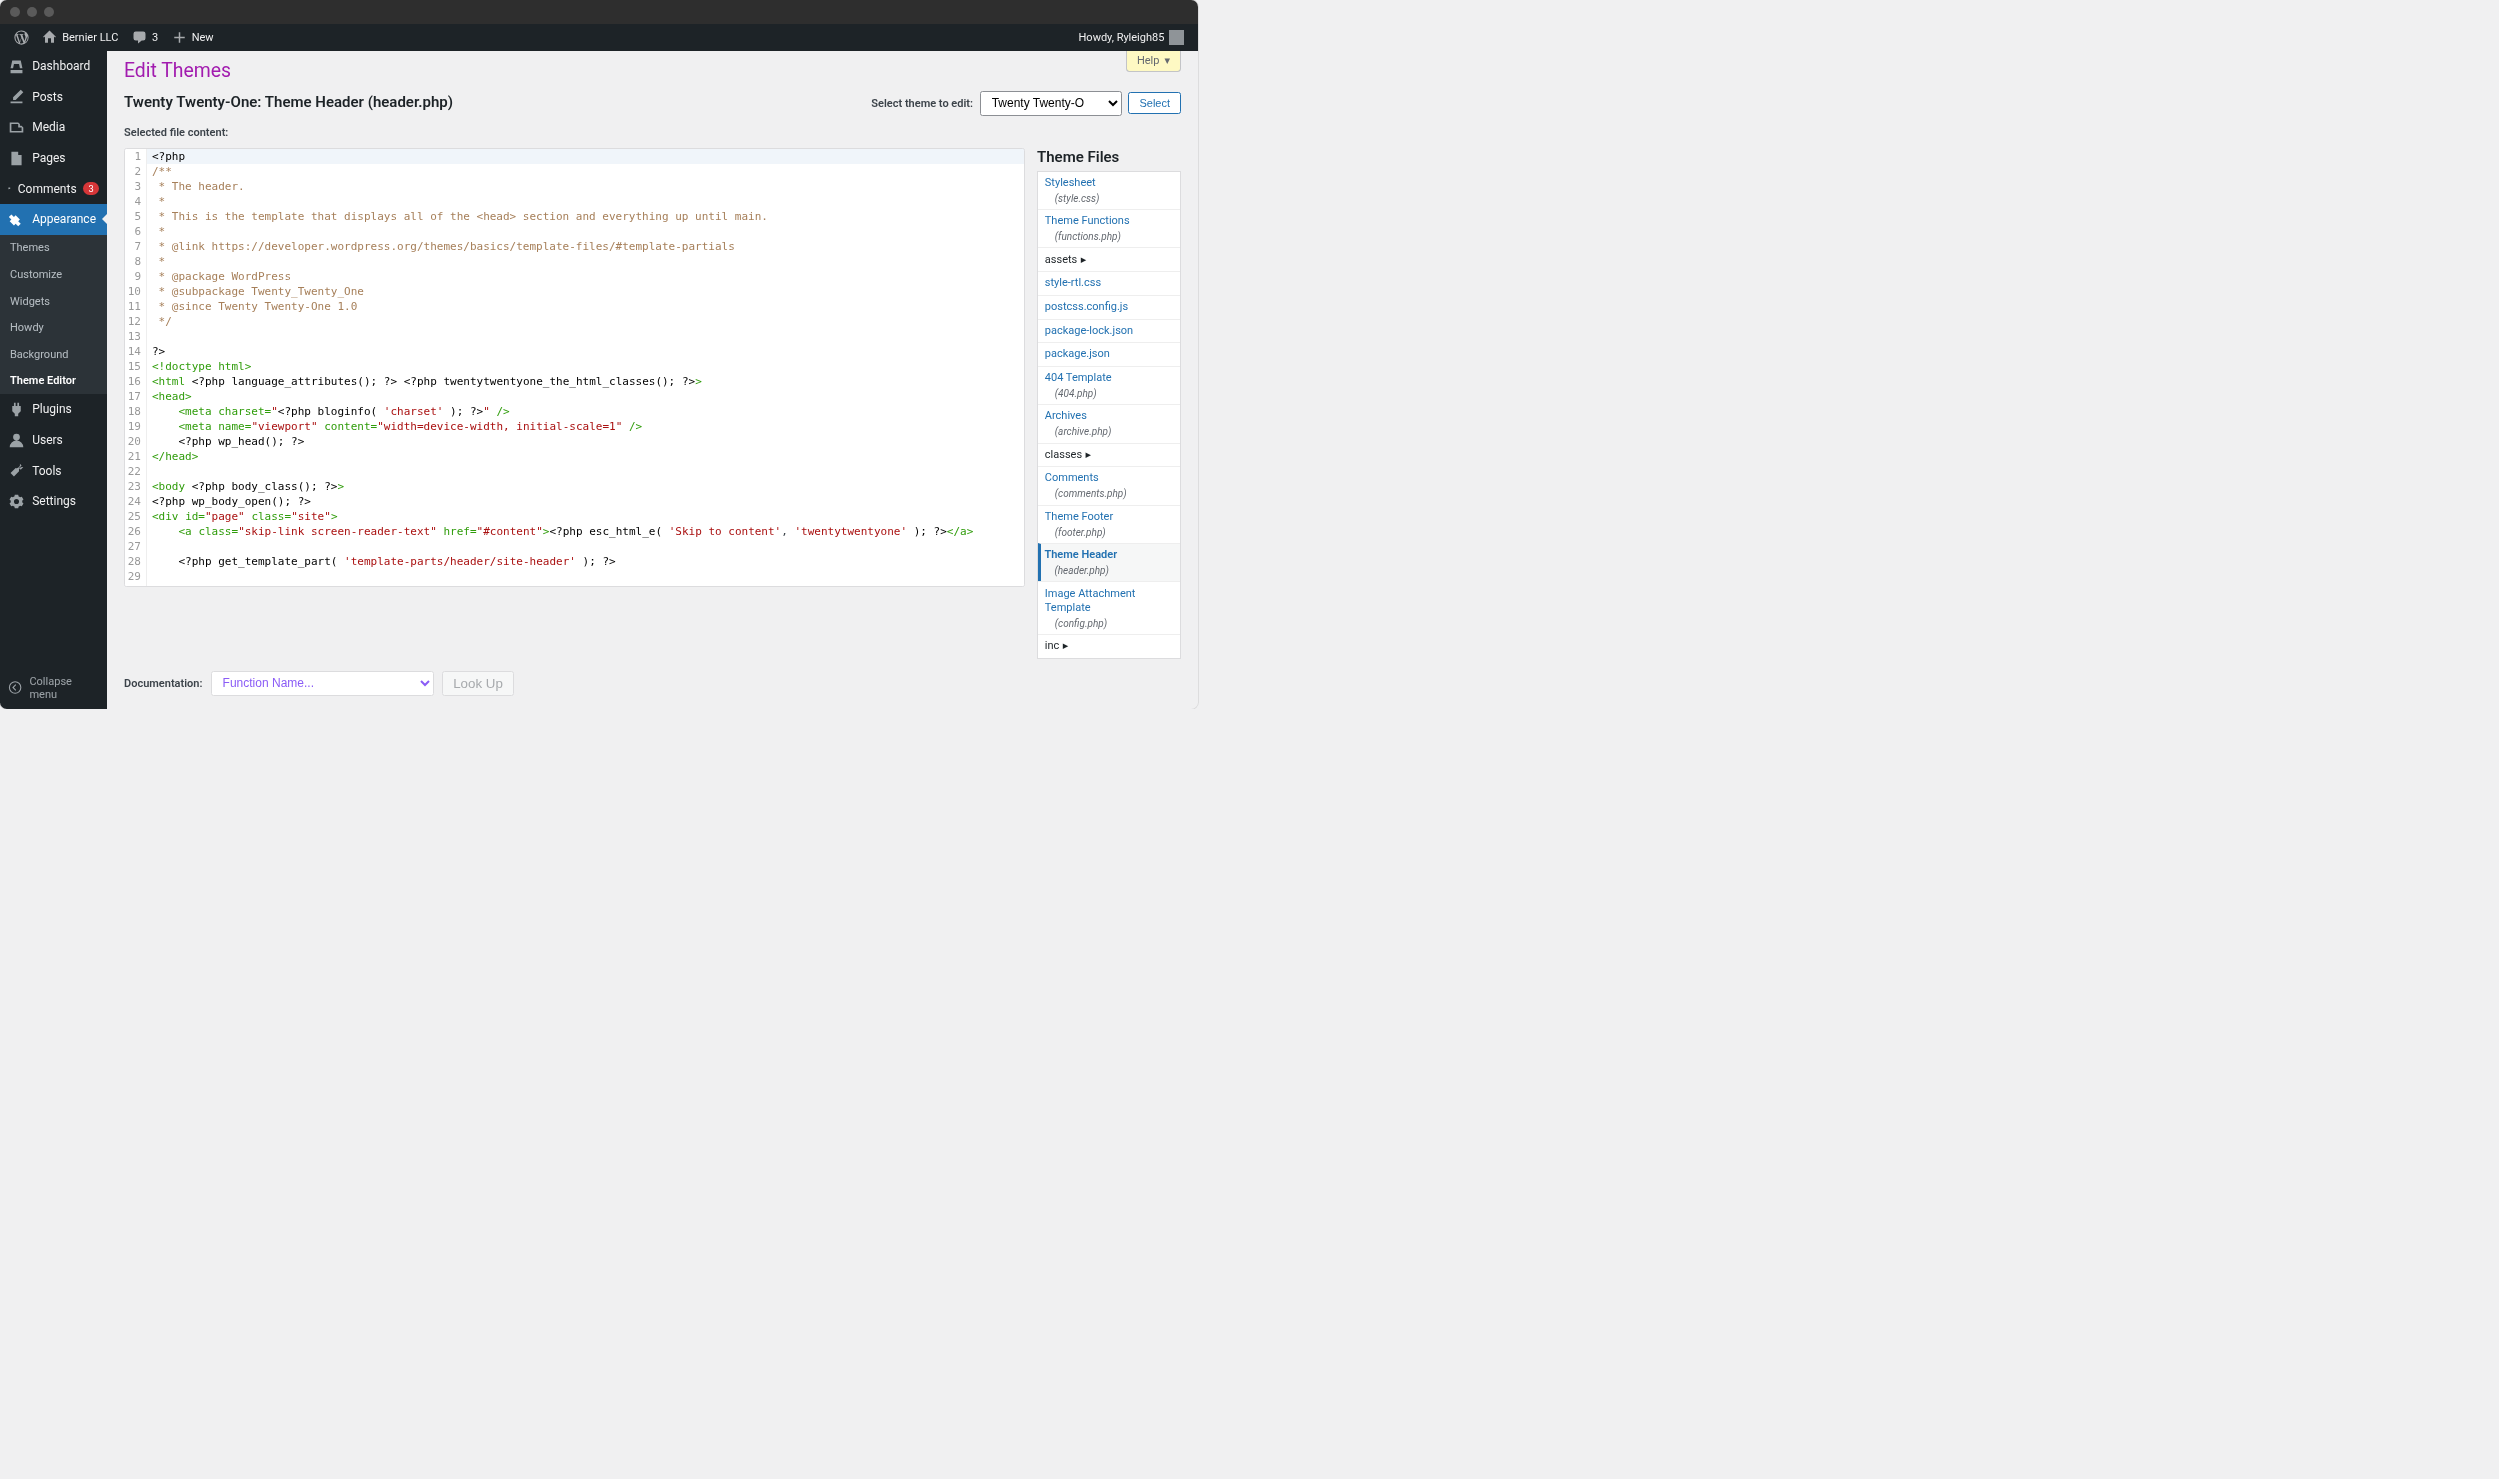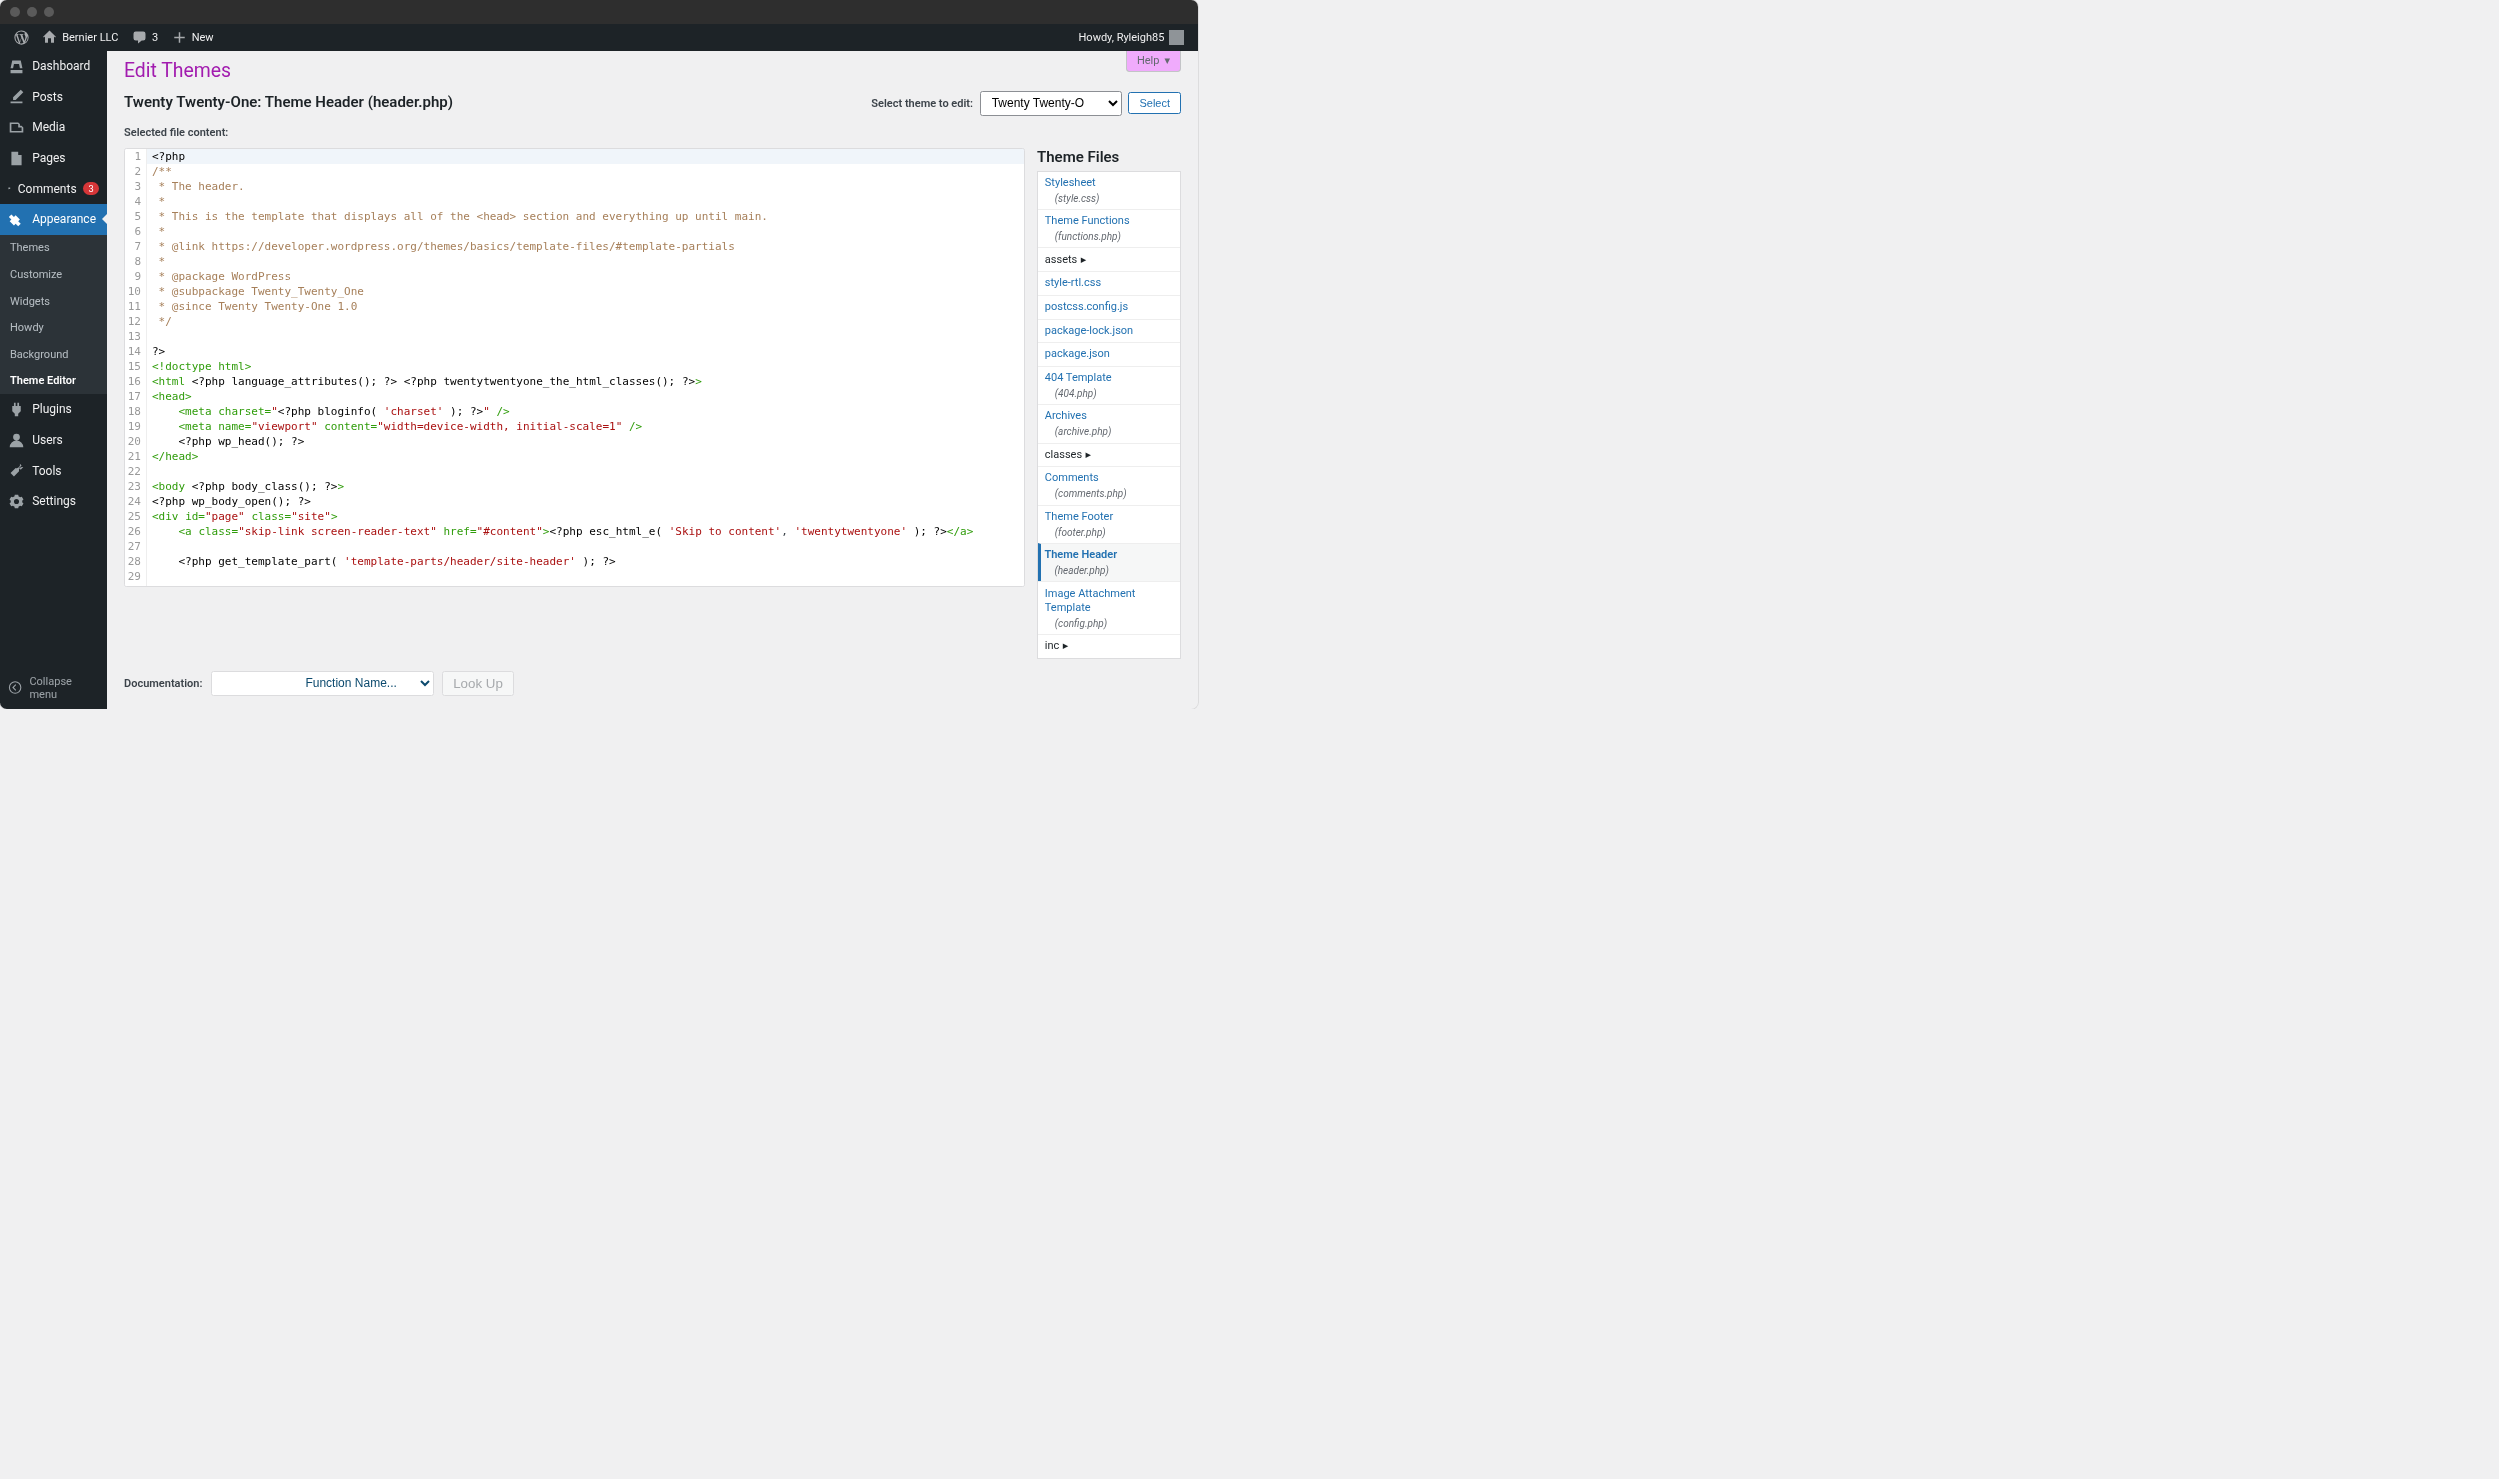--- a/index.html
+++ b/index.html
@@ -19,21 +19,21 @@
 .menu-item.current { background: #2271b1; color: #fff; }
 .menu-item.current svg { fill: #fff; }
 .menu-item.current::after { content: ""; position: absolute; right: -0.8px; top: 50%; transform: translateY(-50%); border: 6.8px solid transparent; border-right-color: #f0f0f1; }
 .menu-sub { background: #2c3338; }
 .menu-sub .sub-item { padding: 6.8px 10px; color: rgba(240,246,252,.7); cursor: pointer; font-size: 11px; }
 .menu-sub .sub-item.active { color: #fff; font-weight: 600; }
 .badge { background: #d63638; color: #fff; border-radius: 8.4px; padding: 0.8px 5px; font-size: 9.3px; }
 .collapse { margin-top: auto; display: flex; align-items: center; gap: 6.8px; padding: 8.4px; color: rgba(240,246,252,.6); cursor: pointer; font-size: 11px; }
 .collapse svg { width: 15px; height: 15px; fill: rgba(240,246,252,.6); }
 .content { flex: 1; padding: 0 17px 17px 17px; overflow: auto; position: relative; }
-.help-tab { position: absolute; right: 17px; top: 0; background: #f0abfc; border: 0.8px solid #c3c4c7; border-top: none; border-radius: 0 0 3.4px 3.4px; padding: 3.4px 10px; color: #646970; font-size: 11px; }
+.help-tab { position: absolute; right: 17px; top: 0; background: #fef9c3; border: 0.8px solid #c3c4c7; border-top: none; border-radius: 0 0 3.4px 3.4px; padding: 3.4px 10px; color: #646970; font-size: 11px; }
 .help-tab .tri { margin-left: 5px; }
 h1.page-title { font-size: 19.4px; font-weight: 400; padding: 7.6px 0 3.4px; color: #a21caf; }
 h2.theme-title { font-size: 15px; font-weight: 600; margin: 8.4px 0 10px; color: #1d2327; }
 .top-row { display: flex; align-items: center; }
 .theme-select-wrap { margin-left: auto; display: flex; align-items: center; gap: 6.8px; }
 .theme-select-wrap label { font-weight: 600; font-size: 11px; }
 select.theme-select { padding: 3.4px 20px 3.4px 6.8px; border: 0.8px solid #8c8f94; border-radius: 2.5px; background: #fff; font-size: 12px; height: 25px; min-width: 118px; }
 button.select-btn { background: #fff; border: 0.8px solid #2271b1; color: #2271b1; padding: 4.2px 10px; border-radius: 2.5px; font-size: 11px; cursor: pointer; }
 .subhead { font-weight: 600; font-size: 11px; margin: 5px 0 8.4px; }
 .editor-wrap { display: flex; gap: 12px; }
@@ -54,21 +54,21 @@
 ul.file-list li { padding: 4.2px 6.8px; font-size: 11px; border-top:0.8px solid #eee; cursor:pointer; line-height:1.3; }
 ul.file-list li:first-child { border-top:none; }
 ul.file-list li .fname { color: #2271b1; }
 ul.file-list li .fsub { color: #646970; font-style: italic; display:block; margin-top:1.7px; padding-left:10px; font-size:10px; }
 ul.file-list li.folder .fname { color: #1d2327; }
 ul.file-list li.active { border-left: 3.4px solid #2271b1; padding-left: 3.4px; background:#f6f7f7; }
 ul.file-list li.active .fname { font-weight:600; }
 .tri-r::after { content: "▸"; margin-left: 3.4px; }
 .bottom-bar { margin-top: 12px; display:flex; align-items:center; gap: 8.4px; }
 .bottom-bar label { font-weight:600; }
-select.doc-select { padding: 3.4px 20px 3.4px 6.8px; border: 0.8px solid #dcdcde; border-radius: 2.5px; background: #fff; font-size: 12px; height: 25px; width: 223px; color:#0c4a6e;text-align:right; }
+select.doc-select { padding: 3.4px 20px 3.4px 6.8px; border: 0.8px solid #dcdcde; border-radius: 2.5px; background: #fff; font-size: 12px; height: 25px; width: 223px; color:#8b5cf6; }
 button.lookup { background: #f6f7f7; border: 0.8px solid #dcdcde; color: #a7aaad; padding: 4.2px 10px; border-radius: 2.5px; cursor: default; }
 button.update { display:block; margin-top: 17px; background: #2271b1; color: #fff; border: 0.8px solid #2271b1; padding: 5px 12px; border-radius: 2.5px; font-size: 11px; cursor: pointer; }
 </style>
 </head>
 <body>
 
 <div class="window">
   <div class="titlebar">
     <div class="tb-dot"></div>
     <div class="tb-dot"></div>

